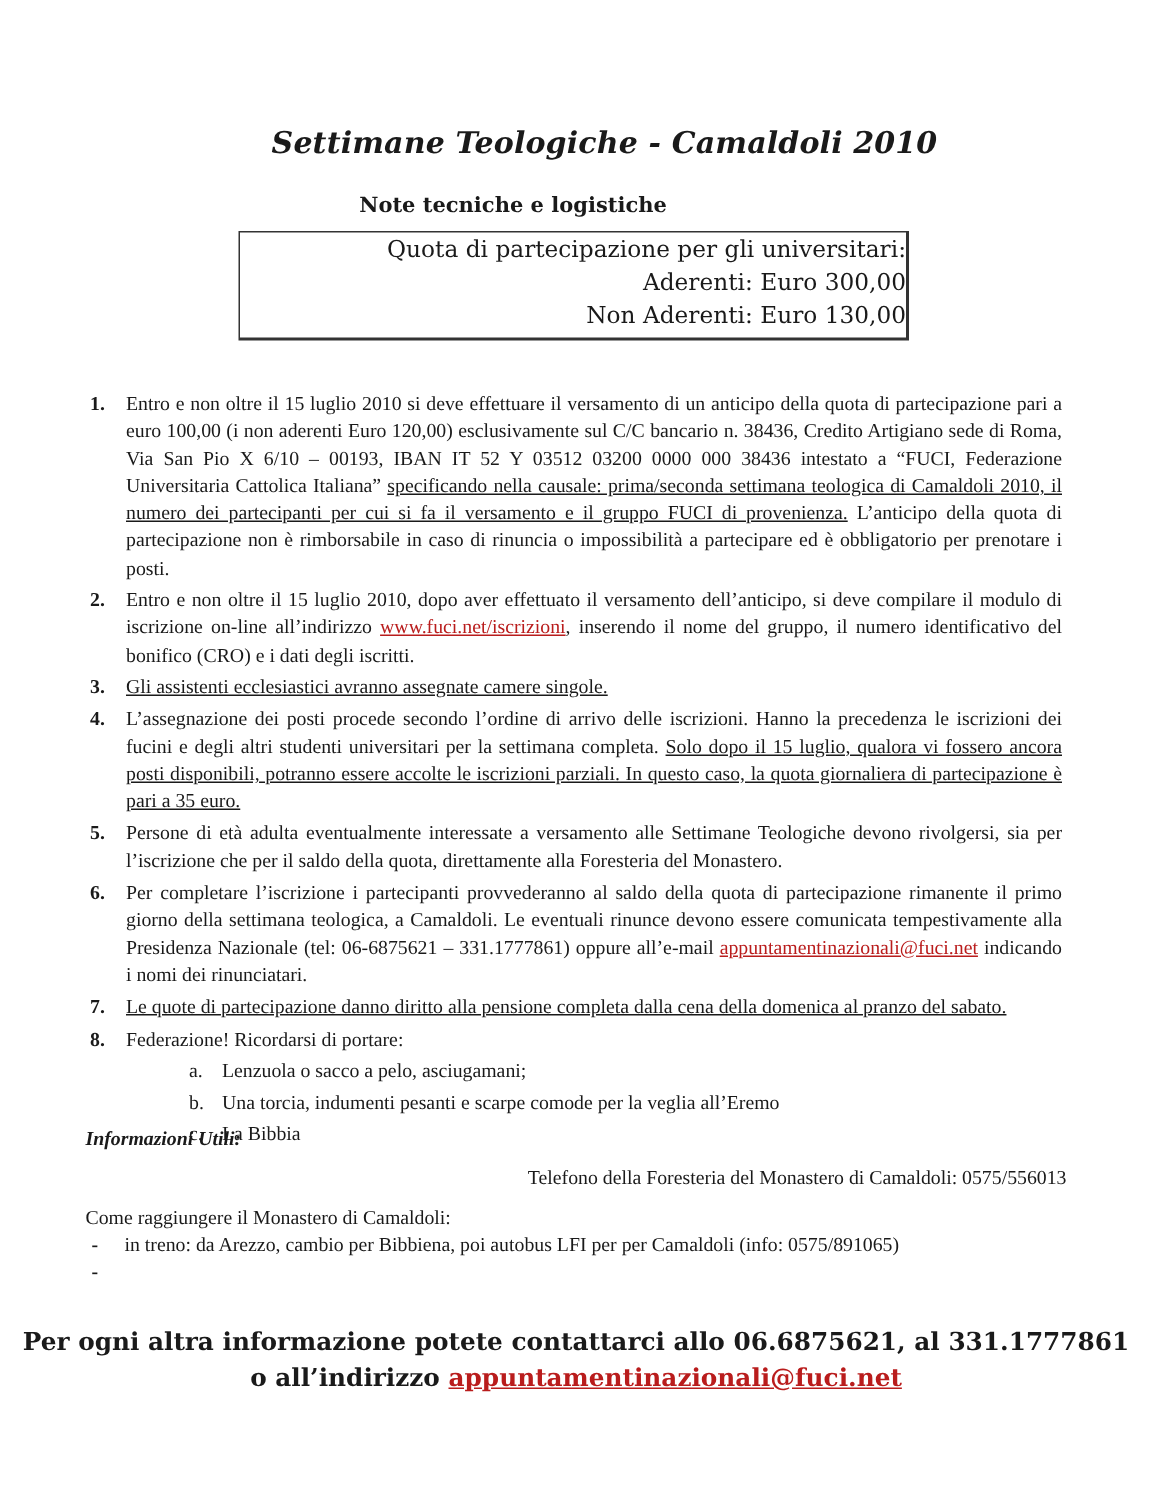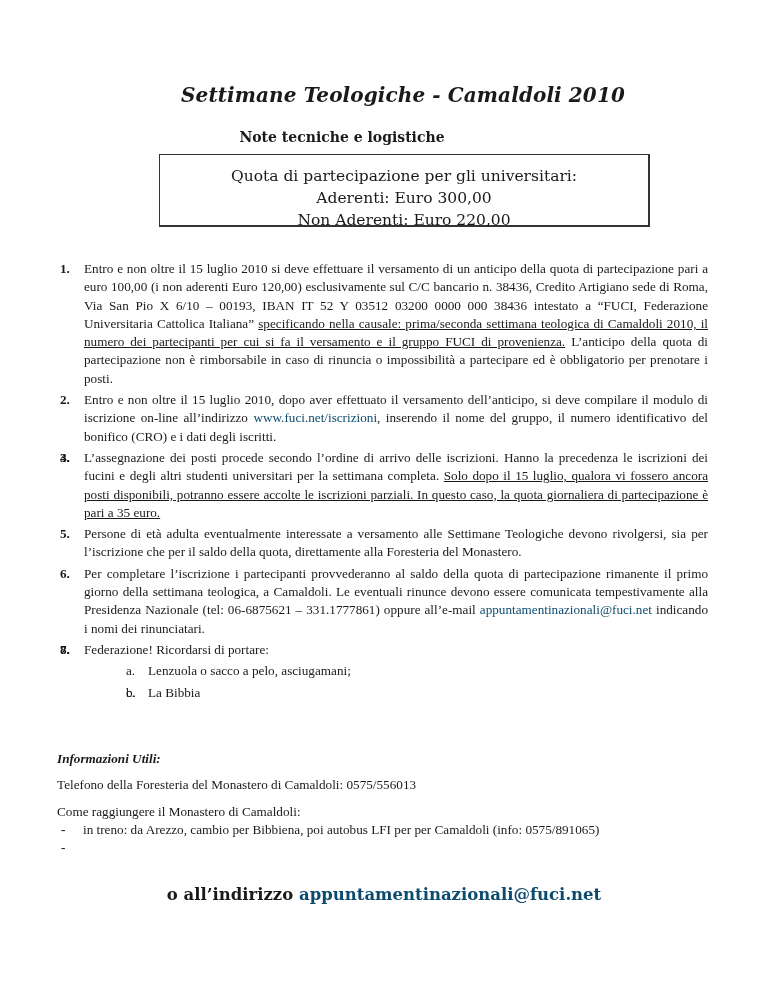--- a/index.html
+++ b/index.html
@@ -11,100 +11,103 @@
   .title {
     position: absolute; left: 0; width: 768px; top: 83px;
     text-align: center; font-style: italic; font-weight: bold;
     font-size: 20px; letter-spacing: 0.1px; padding-left: 19px;
   }
   .subtitle {
     position: absolute; left: 0; width: 684px; top: 129px;
     text-align: center; font-weight: bold; font-size: 14px;
   }
   .fee-box {
-    position: absolute; left: 159px; top: 154px; width: 491px; height: 73px;
+    position: absolute; left: 159px; top: 154px; width: 447px; height: 73px;
     border: 1px solid #333; border-right-width: 2px; border-bottom-width: 2px;
-    box-sizing: border-box; text-align: center; font-size: 15.5px; line-height: 22px;
-    padding-top: 10px;
+    box-sizing: border-box; text-align: right; font-size: 15.5px; line-height: 22px;
+    padding-top: 0;
   }
   .fee-box div { white-space: nowrap; }
   .items {
     position: absolute; left: 0; top: 260px; width: 768px;
     font-family: "Liberation Serif", "DejaVu Serif", serif;
     font-size: 13.2px; line-height: 18.3px;
   }
   .item { position: relative; padding-left: 84px; width: 624px; text-align: justify; margin-bottom: 3px; }
   .item .num { position: absolute; left: 60px; top: 0; font-weight: bold; }
   .u { text-decoration: underline; }
-  a.link { color: #0c4a6e; }
+  a.link { color: #b91c1c; text-decoration: underline; }
   .sub { position: relative; padding-left: 148px; margin-bottom: 3px; }
   .sub .letter { position: absolute; left: 126px; top: 0; }
   .info {
     position: absolute; left: 57px; top: 750px; width: 654px;
     font-family: "Liberation Serif", "DejaVu Serif", serif;
     font-size: 13.2px; line-height: 18.3px;
   }
   .info .head { font-weight: bold; margin-bottom: 8px; font-style: italic; }
-  .info .para { margin-bottom: 8px; }
+  .info .para { margin-bottom: 8px; text-align: right; }
   .dash-item { position: relative; padding-left: 26px; text-align: justify; }
   .dash-item .dash { position: absolute; left: 4px; top: 0; font-weight: bold; }
   .footer {
     position: absolute; left: 0; width: 768px; top: 883px;
     text-align: center; font-weight: bold; font-size: 16.5px; line-height: 24px;
   }
 </style>
 </head>
 <body>
 
 <div class="title">Settimane Teologiche - Camaldoli 2010</div>
 <div class="subtitle">Note tecniche e logistiche</div>
 
 <div class="fee-box">
   <div>Quota di partecipazione per gli universitari:</div>
   <div>Aderenti: Euro 300,00</div>
-  <div>Non Aderenti: Euro 220,00</div>
+  <div>Non Aderenti: Euro 130,00</div>
 </div>
 
 <div class="items">
   <div class="item">
     <span class="num">1.</span>
     <span>Entro e non oltre il 15 luglio 2010 si deve effettuare il versamento di un anticipo della quota di partecipazione pari a euro 100,00 (i non aderenti Euro 120,00) esclusivamente sul C/C bancario n. 38436, Credito Artigiano sede di Roma, Via San Pio X 6/10 – 00193,    IBAN IT 52 Y 03512 03200 0000 000 38436 intestato a “FUCI, Federazione Universitaria Cattolica Italiana” </span><span class="u">specificando nella causale: prima/seconda settimana teologica di Camaldoli 2010, il numero dei partecipanti per cui si fa il versamento e il gruppo FUCI di provenienza.</span><span> L’anticipo della quota di partecipazione non è rimborsabile in caso di rinuncia o impossibilità a partecipare ed è obbligatorio per prenotare i posti.</span>
   </div>
   <div class="item">
     <span class="num">2.</span>
     <span>Entro e non oltre il 15 luglio 2010, dopo aver effettuato il versamento dell’anticipo, si deve compilare il modulo di iscrizione on-line all’indirizzo </span><a class="link">www.fuci.net/iscrizioni</a><span>, inserendo il nome del gruppo, il numero identificativo del bonifico (CRO) e i dati degli iscritti.</span>
   </div>
   <div class="item">
     <span class="num">3.</span>
+    <span class="u">Gli assistenti ecclesiastici avranno assegnate camere singole.</span>
   </div>
   <div class="item">
     <span class="num">4.</span>
     <span>L’assegnazione dei posti procede secondo l’ordine di arrivo delle iscrizioni. Hanno la precedenza le iscrizioni dei fucini e degli altri studenti universitari per la settimana completa. </span><span class="u">Solo dopo il 15 luglio, qualora vi fossero ancora posti disponibili, potranno essere accolte le iscrizioni parziali. In questo caso, la quota giornaliera di partecipazione è pari a 35 euro. </span>
   </div>
   <div class="item">
     <span class="num">5.</span>
     <span>Persone di età adulta eventualmente interessate a versamento alle Settimane Teologiche devono rivolgersi, sia per l’iscrizione che per il saldo della quota, direttamente alla Foresteria del Monastero.</span>
   </div>
   <div class="item">
     <span class="num">6.</span>
     <span>Per completare l’iscrizione i partecipanti provvederanno al saldo della quota di partecipazione rimanente il primo giorno della settimana teologica, a Camaldoli. Le eventuali rinunce devono essere comunicata tempestivamente alla Presidenza Nazionale (tel: 06-6875621 – 331.1777861) oppure all’e-mail </span><a class="link">appuntamentinazionali@fuci.net</a><span> indicando i nomi dei rinunciatari.</span>
   </div>
   <div class="item">
     <span class="num">7.</span>
+    <span class="u">Le quote di partecipazione danno diritto alla pensione completa dalla cena della domenica al pranzo del sabato.</span>
   </div>
   <div class="item">
     <span class="num">8.</span>
     <span>Federazione! Ricordarsi di portare:</span>
   </div>
   <div class="sub">
     <span class="letter">a.</span>
     <span>Lenzuola o sacco a pelo, asciugamani;</span>
   </div>
   <div class="sub">
     <span class="letter">b.</span>
+    <span>Una torcia, indumenti pesanti e scarpe comode per la veglia all’Eremo</span>
   </div>
   <div class="sub">
     <span class="letter">c.</span>
     <span>La Bibbia</span>
   </div>
 </div>
 
 <div class="info">
   <div class="head">Informazioni Utili:</div>
   <div class="para">Telefono della Foresteria del Monastero di Camaldoli: 0575/556013</div>
@@ -112,14 +115,15 @@
   <div class="dash-item">
     <span class="dash">-</span>
     <span>in treno: da Arezzo, cambio per Bibbiena, poi autobus LFI per per Camaldoli (info: 0575/891065)</span>
   </div>
   <div class="dash-item">
     <span class="dash">-</span>
   </div>
 </div>
 
 <div class="footer">
+  <div>Per ogni altra informazione potete contattarci allo 06.6875621, al 331.1777861</div>
   <div><span>o all’indirizzo </span><a class="link">appuntamentinazionali@fuci.net</a></div>
 </div>
 
 </body></html>

